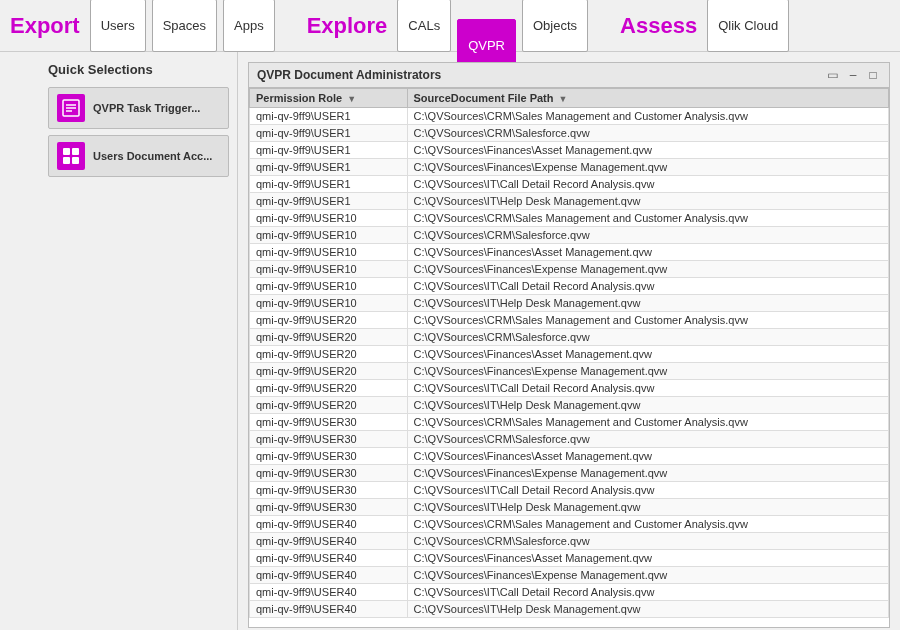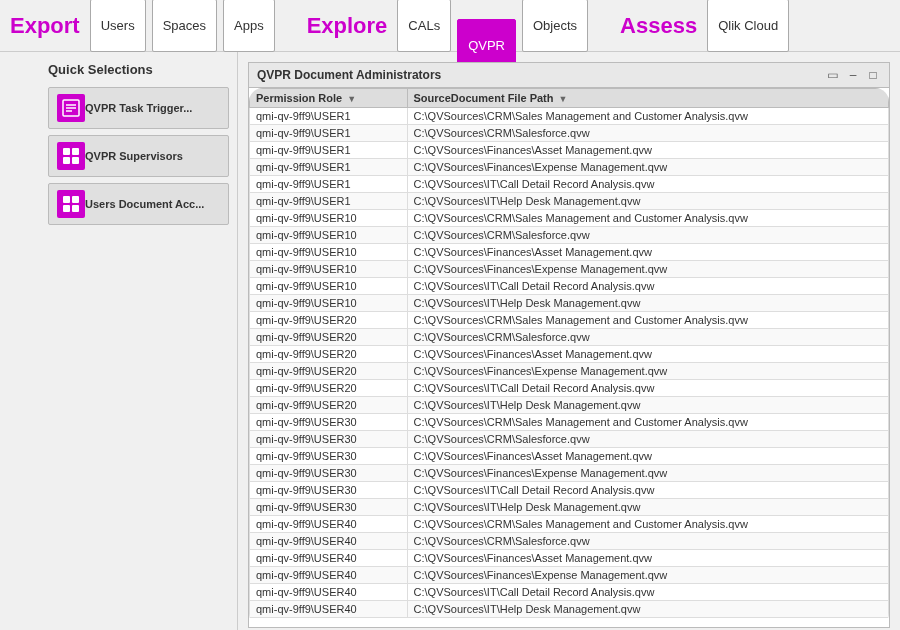--- a/index.html
+++ b/index.html
@@ -29,21 +29,21 @@
 
     
     .sidebar {
       width: 198px; background: #f0f0f0; border-right: 1px solid #ccc;
       padding: 10px 8px; flex-shrink: 0; margin-left: 40px;
     }
     .sidebar-title {
       font-size: 13px; font-weight: bold; color: #333; margin-bottom: 10px;
     }
     .sidebar-item {
-      display: flex; align-items: center; 
+      display: flex; align-items: center; gap: 8px;
       background: #e0e0e0; border: 1px solid #bbb; padding: 6px 8px;
       margin-bottom: 6px; cursor: pointer; border-radius: 2px;
     }
     .sidebar-icon {
       width: 28px; height: 28px; background: #cc00cc;
       display: flex; align-items: center; justify-content: center;
       flex-shrink: 0; border-radius: 2px;
     }
     .sidebar-icon svg { width: 18px; height: 18px; fill: #fff; }
     .sidebar-item-label { font-size: 11px; font-weight: bold; color: #333; }
@@ -73,21 +73,21 @@
     
     .data-table { width: 100%; border-collapse: collapse; font-size: 11px; }
     .data-table th {
       background: #ddd; border: 1px solid #bbb; padding: 3px 6px;
       text-align: left; font-weight: bold; color: #333; position: sticky; top: 0;
     }
     .data-table td {
       border: 1px solid #ddd; padding: 2px 6px; color: #333; white-space: nowrap;
     }
     .data-table tr:nth-child(even) td { background: #f9f9f9; }
-    .table-scroll { overflow-y: auto; overflow-x: hidden; flex: 1; border-radius: 14px; }
+    .table-scroll { overflow-y: auto; overflow-x: hidden; flex: 1; }
 
     .sort-icon { font-size: 9px; color: #666; margin-left: 2px; }
   </style>
 </head>
 <body>
 
 <div class="top-nav">
   <span class="nav-section-title">Export</span>
   <button class="nav-btn">Users</button>
   <button class="nav-btn">Spaces</button>
@@ -112,31 +112,20 @@
         <svg viewBox="0 0 18 18" xmlns="http://www.w3.org/2000/svg">
           <rect x="1" y="1" width="16" height="16" rx="1" fill="none" stroke="#fff" stroke-width="1.5"></rect>
           <line x1="4" y1="6" x2="14" y2="6" stroke="#fff" stroke-width="1.5"></line>
           <line x1="4" y1="9" x2="14" y2="9" stroke="#fff" stroke-width="1.5"></line>
           <line x1="4" y1="12" x2="10" y2="12" stroke="#fff" stroke-width="1.5"></line>
         </svg>
       </div>
       <span class="sidebar-item-label">QVPR Task Trigger...</span>
     </div>
 
-    <div class="sidebar-item">
-      <div class="sidebar-icon">
-        <svg viewBox="0 0 18 18" xmlns="http://www.w3.org/2000/svg">
-          <rect x="1" y="1" width="7" height="7" rx="1" fill="#fff"></rect>
-          <rect x="10" y="1" width="7" height="7" rx="1" fill="#fff"></rect>
-          <rect x="1" y="10" width="7" height="7" rx="1" fill="#fff"></rect>
-          <rect x="10" y="10" width="7" height="7" rx="1" fill="#fff"></rect>
-        </svg>
-      </div>
-      <span class="sidebar-item-label">QVPR Supervisors</span>
-    </div>
 
     <div class="sidebar-item">
       <div class="sidebar-icon">
         <svg viewBox="0 0 18 18" xmlns="http://www.w3.org/2000/svg">
           <rect x="1" y="1" width="7" height="7" rx="1" fill="#fff"></rect>
           <rect x="10" y="1" width="7" height="7" rx="1" fill="#fff"></rect>
           <rect x="1" y="10" width="7" height="7" rx="1" fill="#fff"></rect>
           <rect x="10" y="10" width="7" height="7" rx="1" fill="#fff"></rect>
         </svg>
       </div>

